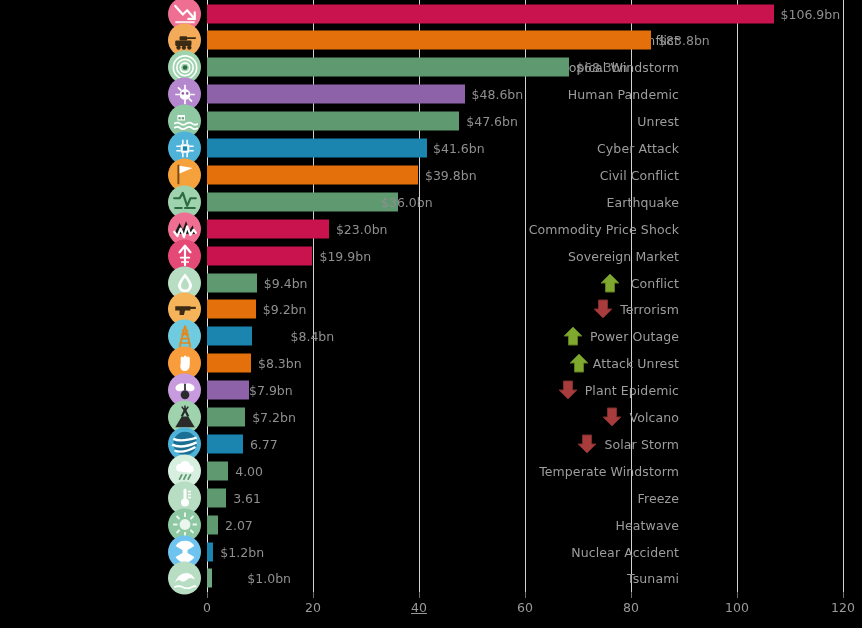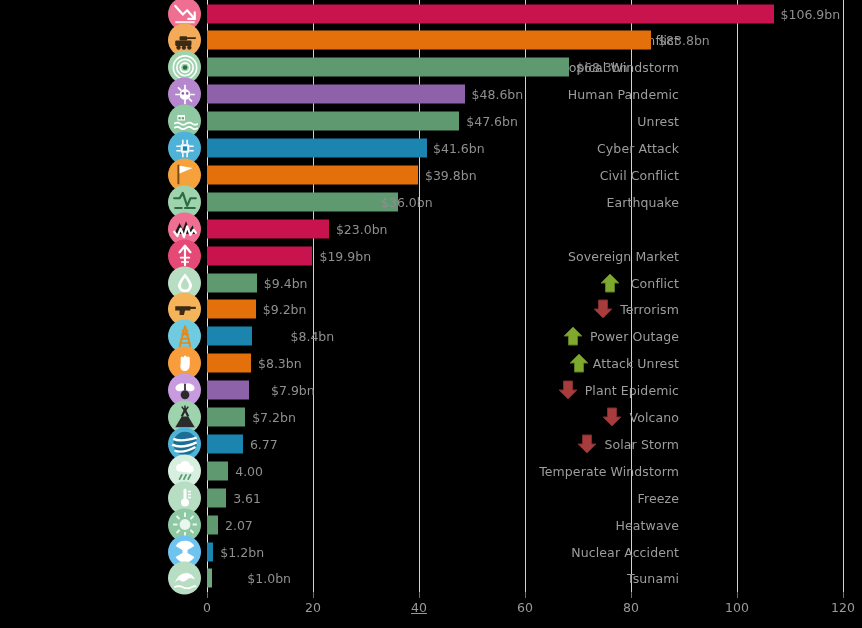--- a/index.html
+++ b/index.html
@@ -196,20 +196,21 @@
               <path d="M2 9 L7 9 L10 4 L14 16 L17 9 L22 9" stroke="#2c6b45" stroke-width="2" stroke-linecap="round" stroke-linejoin="round" fill="none"></path>
               <path d="M3 18 L9 18 M12 18 L21 18" stroke="#2c6b45" stroke-width="2" stroke-linecap="round" stroke-linejoin="round" fill="none"></path>
             </svg>
           </div>
           <div class="bar" style="width: 190.8px; background: rgb(94, 153, 112);"></div>
           <div class="val" style="left: 381px;">$36.0bn</div>
         </div>
       </div>
       <div class="row" style="top: 215.2px;">
         <div class="row-inner">
+          <div class="cat-label">Commodity Price Shock</div>
           <div class="icon" style="background: rgb(239, 111, 146);">
             <svg width="26" height="26" viewBox="0 0 24 24">
               <path d="M2 17 L7 7 L10 13 L13 5 L16 14 L19 9 L22 17 Z" fill="#1a1a1a"></path>
               <path d="M2 15 L5 19 L8 12 L11 20 L14 10 L17 18 L20 13 L22 16" stroke="#fff" stroke-width="2" stroke-linecap="round" stroke-linejoin="round" fill="none"></path>
             </svg>
           </div>
           <div class="bar" style="width: 121.9px; background: rgb(200, 19, 79);"></div>
           <div class="val" style="left: 335.9px;">$23.0bn</div>
         </div>
       </div>
@@ -298,21 +299,21 @@
           <div class="cat-label">Plant Epidemic</div>
           <div class="icon" style="background: rgb(199, 155, 221);">
             <svg width="26" height="26" viewBox="0 0 24 24">
               <ellipse cx="8" cy="9" rx="5" ry="3.5" fill="#fff" transform="rotate(-20 8 9)"></ellipse>
               <ellipse cx="16" cy="9" rx="5" ry="3.5" fill="#fff" transform="rotate(20 16 9)"></ellipse>
               <circle cx="12" cy="16" r="4" fill="#2b2b2b"></circle>
               <path d="M12 12 L12 6" stroke="#2b2b2b" stroke-width="1.6"></path>
             </svg>
           </div>
           <div class="bar" style="width: 41.87px; background: rgb(142, 98, 168);"></div>
-          <div class="val" style="left: 271px;">$7.9bn</div>
+          <div class="val" style="left: 249px;">$7.9bn</div>
         </div>
       </div>
       <div class="row" style="top: 403.5px;">
         <div class="row-inner">
           <span class="arrow" style="right: 238.516px;"><svg width="22" height="20" viewBox="0 0 22 20">
               <path d="M11 19 L2 10 L6.5 10 L6.5 1 L15.5 1 L15.5 10 L20 10 Z" fill="#a83c3c" stroke="#7d2c2c" stroke-width="1"></path>
             </svg></span>
           <div class="cat-label">Volcano</div>
           <div class="icon" style="background: rgb(159, 211, 174);">
             <svg width="26" height="26" viewBox="0 0 24 24">

